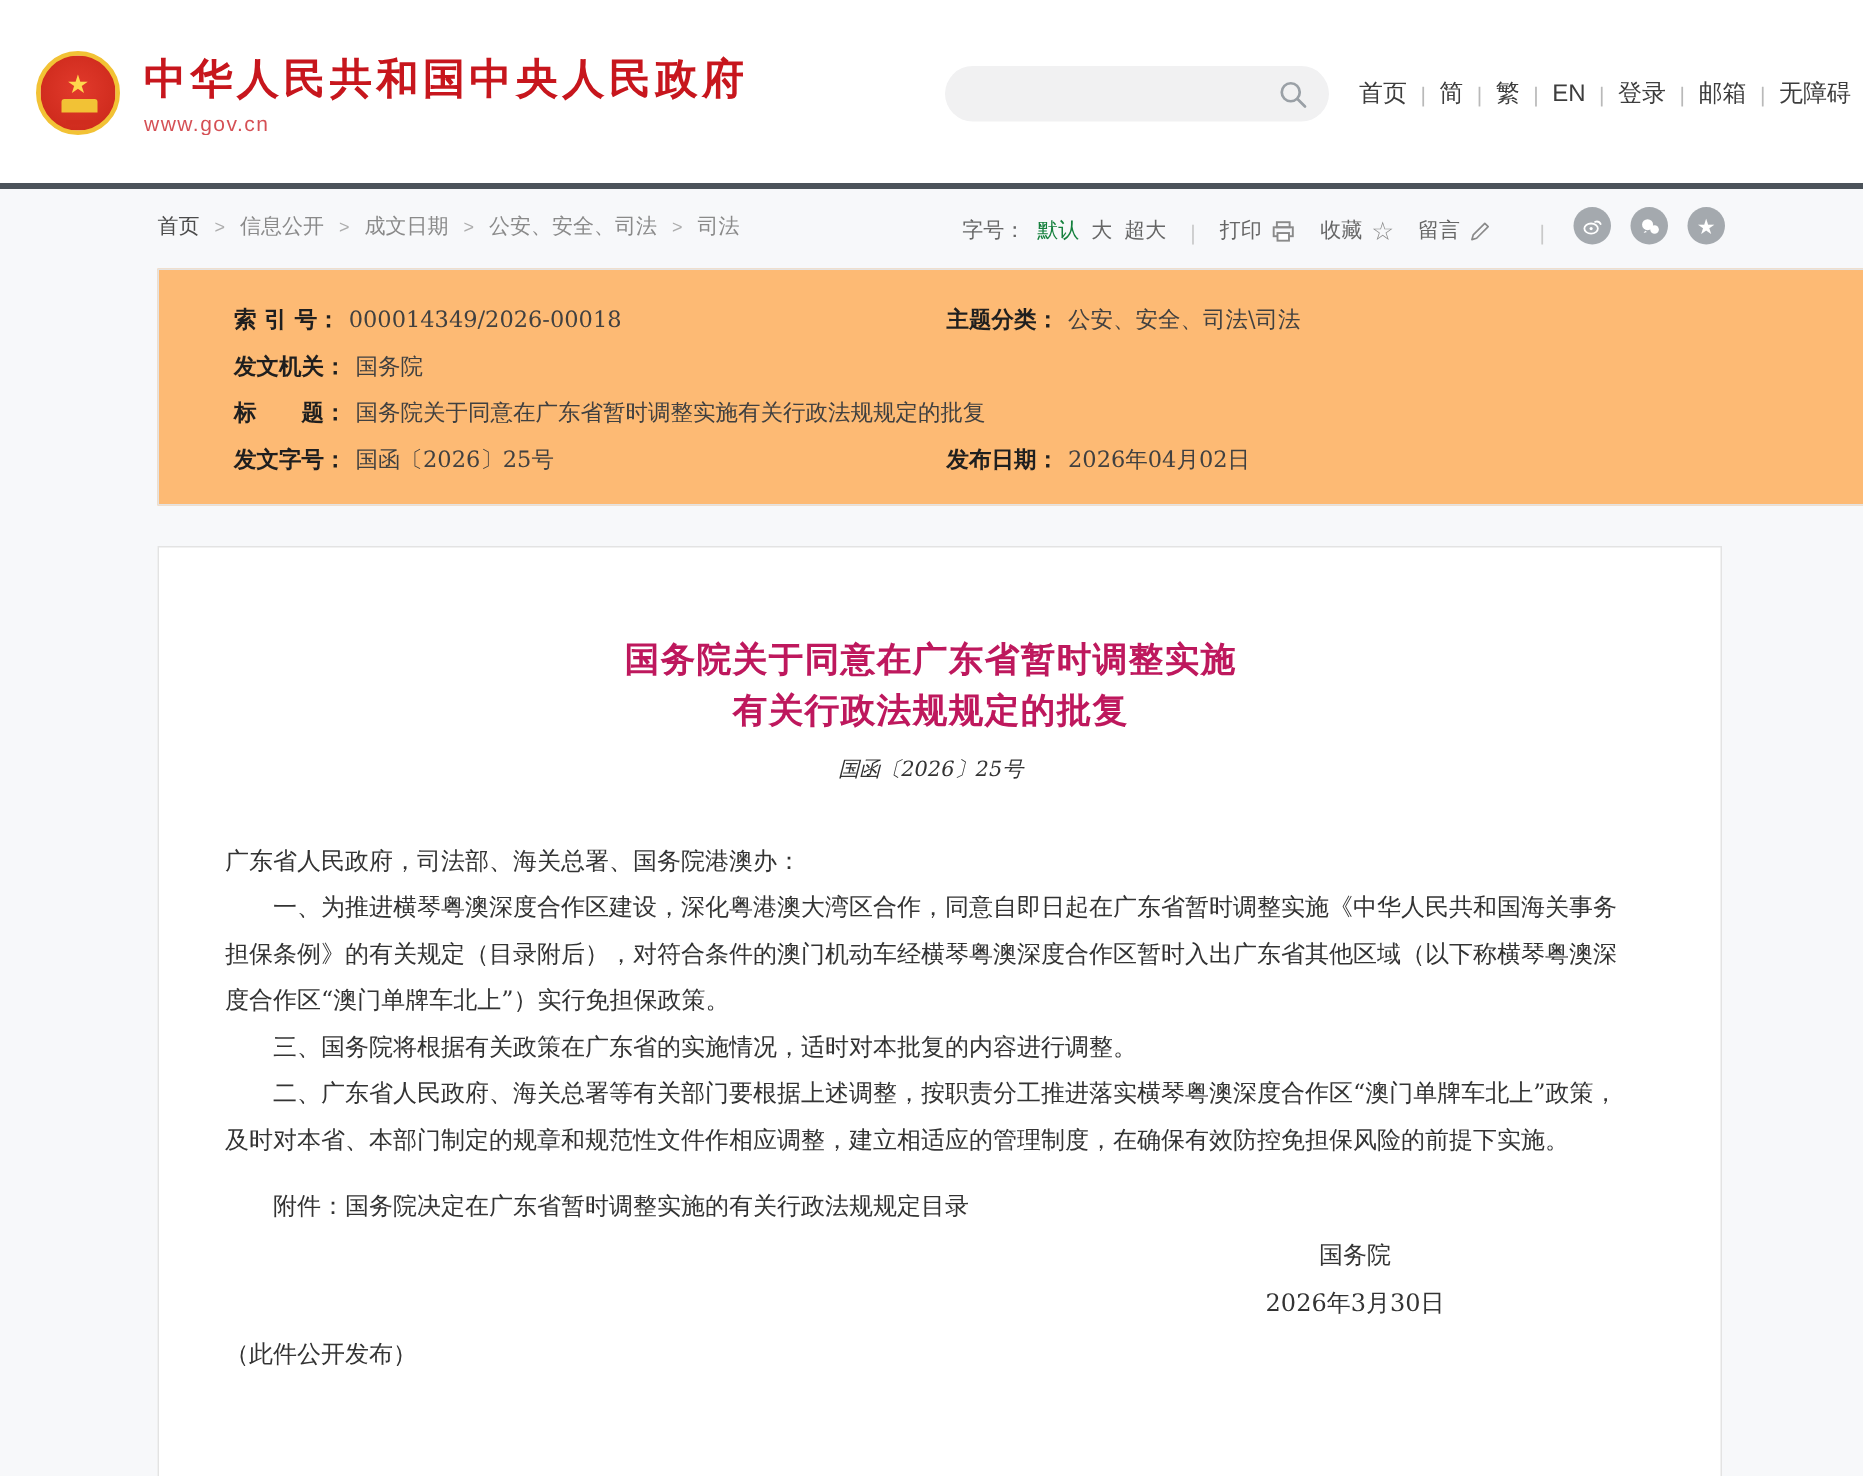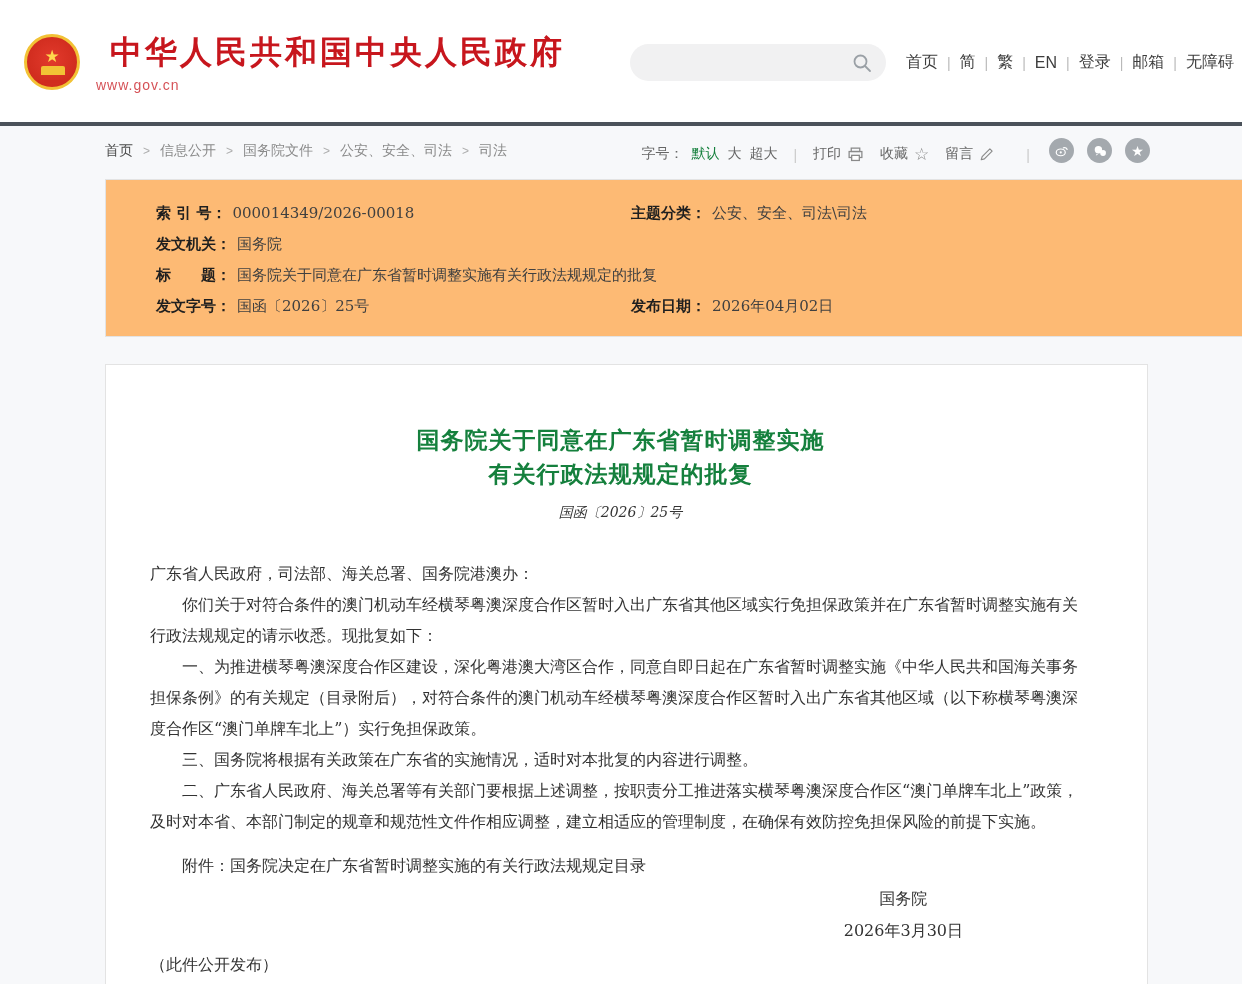--- a/index.html
+++ b/index.html
@@ -10,21 +10,21 @@
   .site-header { height:122px; background:#fff; position:relative; }
   .logo-area { position:absolute; left:24px; top:34px; display:flex; align-items:center; }
   .emblem { width:58px; height:60px; position:relative; flex:0 0 auto; }
   .emblem .ring { position:absolute; left:0; top:0; width:56px; height:56px; border-radius:50%;
      background:radial-gradient(circle at 50% 45%, #e23a2c 0%, #d02c1e 70%, #c42417 100%);
      border:3px solid #f2c235; display:flex; align-items:center; justify-content:center; }
   .emblem .star { color:#ffd84d; font-size:17px; line-height:1; margin-top:-12px; }
   .emblem .gate { position:absolute; left:50%; transform:translateX(-50%); top:32px; width:24px; height:9px;
      background:#f2c235; border-radius:2px 2px 0 0; box-shadow:0 11px 0 -3px #d02c1e; }
   .site-title-wrap { margin-left:14px; }
-  .site-title { font-size:32px; font-weight:bold; letter-spacing:3px; line-height:1.1;margin-left:14px; }
+  .site-title { font-size:28px; font-weight:bold; letter-spacing:3px; line-height:1.1; }
   .site-url { font-size:14px; margin-top:6px; opacity:.75; letter-spacing:1px; }
 
   .search-box { position:absolute; left:630px; top:44px; width:256px; height:37px; background:#f1f1f2;
      border-radius:19px; display:flex; align-items:center; justify-content:flex-end; padding-right:14px; }
   .search-input { background:transparent; border:none; outline:none; flex:1; padding:0 10px 0 18px; font-size:14px; }
   .top-nav { position:absolute; right:8px; top:52px; display:flex; align-items:center; font-size:16px; color:#3d3d3d; }
   .top-nav a { color:#3d3d3d; text-decoration:none; cursor:pointer; white-space:nowrap; }
   .top-nav .sep { color:#b9b9b9; margin:0 9px; font-size:14px; }
 
   .header-divider { height:4px; background:#4b525a; }
@@ -57,21 +57,21 @@
      padding:18px 30px 14px 50px; font-family:"DejaVu Serif", serif; font-size:15px; color:#404040; }
   .meta-grid { display:grid; grid-template-columns:475px 1fr; row-gap:0; }
   .meta-item { line-height:31px; white-space:nowrap; }
   .meta-item.wide { grid-column:1 / span 2; }
   .m-label { font-weight:bold; color:#1f1f1f; margin-right:6px; }
   .m-value { color:#404040; }
 
   
   .doc-box { width:1043px; height:700px; margin:27px 0 0 105px; background:#fff; border:1px solid #e3e3e3;
      padding:58px 56px 30px 44px; font-family:"DejaVu Serif", serif; color:#333; }
-  .doc-title { text-align:center; font-size:23px; font-weight:bold; line-height:34px; color:#15803d; letter-spacing:1px; }
+  .doc-title { text-align:center; font-size:23px; font-weight:bold; line-height:34px; color:#be185d; letter-spacing:1px; }
   .doc-number { text-align:center; font-size:14px; font-style:italic; margin-top:13px; color:#333; }
   .doc-body { margin-top:36px; font-size:16px; line-height:31px; color:#333; }
   .doc-body p { margin:0; }
   .doc-body p.indent { text-indent:2em; }
   .doc-body p.attachment { margin-top:13px; text-indent:2em; }
   .sign-block { float:right; text-align:center; margin-right:128px; margin-top:2px; line-height:32px; }
   .public-note { clear:both; padding-top:2px; }
 </style>
 </head>
 <body>
@@ -122,21 +122,21 @@
   <div class="header-divider"></div>
 
   <div class="content-bg">
 
     <div class="crumb-bar">
       <div class="breadcrumb">
         <a class="first">首页</a>
         <span class="gt">&gt;</span>
         <a>信息公开</a>
         <span class="gt">&gt;</span>
-        <a>国务院文件</a>
+        <a>成文日期</a>
         <span class="gt">&gt;</span>
         <a>公安、安全、司法</a>
         <span class="gt">&gt;</span>
         <a>司法</a>
       </div>
 
       <div class="toolbar">
         <span class="lbl">字号：</span>
         <span class="opt active">默认</span>
         <span class="opt">大</span>
@@ -215,21 +215,20 @@
       </div>
     </div>
 
     <div class="doc-box">
       <div class="doc-title">国务院关于同意在广东省暂时调整实施</div>
       <div class="doc-title">有关行政法规规定的批复</div>
       <div class="doc-number">国函〔2026〕25号</div>
 
       <div class="doc-body">
         <p>广东省人民政府，司法部、海关总署、国务院港澳办：</p>
-        <p class="indent">你们关于对符合条件的澳门机动车经横琴粤澳深度合作区暂时入出广东省其他区域实行免担保政策并在广东省暂时调整实施有关行政法规规定的请示收悉。现批复如下：</p>
         <p class="indent">一、为推进横琴粤澳深度合作区建设，深化粤港澳大湾区合作，同意自即日起在广东省暂时调整实施《中华人民共和国海关事务担保条例》的有关规定（目录附后），对符合条件的澳门机动车经横琴粤澳深度合作区暂时入出广东省其他区域（以下称横琴粤澳深度合作区“澳门单牌车北上”）实行免担保政策。</p>
         <p class="indent">三、国务院将根据有关政策在广东省的实施情况，适时对本批复的内容进行调整。</p>
         <p class="indent">二、广东省人民政府、海关总署等有关部门要根据上述调整，按职责分工推进落实横琴粤澳深度合作区“澳门单牌车北上”政策，及时对本省、本部门制定的规章和规范性文件作相应调整，建立相适应的管理制度，在确保有效防控免担保风险的前提下实施。</p>
         <p class="attachment">附件：国务院决定在广东省暂时调整实施的有关行政法规规定目录</p>
 
         <div class="sign-block">
           <div>国务院</div>
           <div>2026年3月30日</div>
         </div>
 

